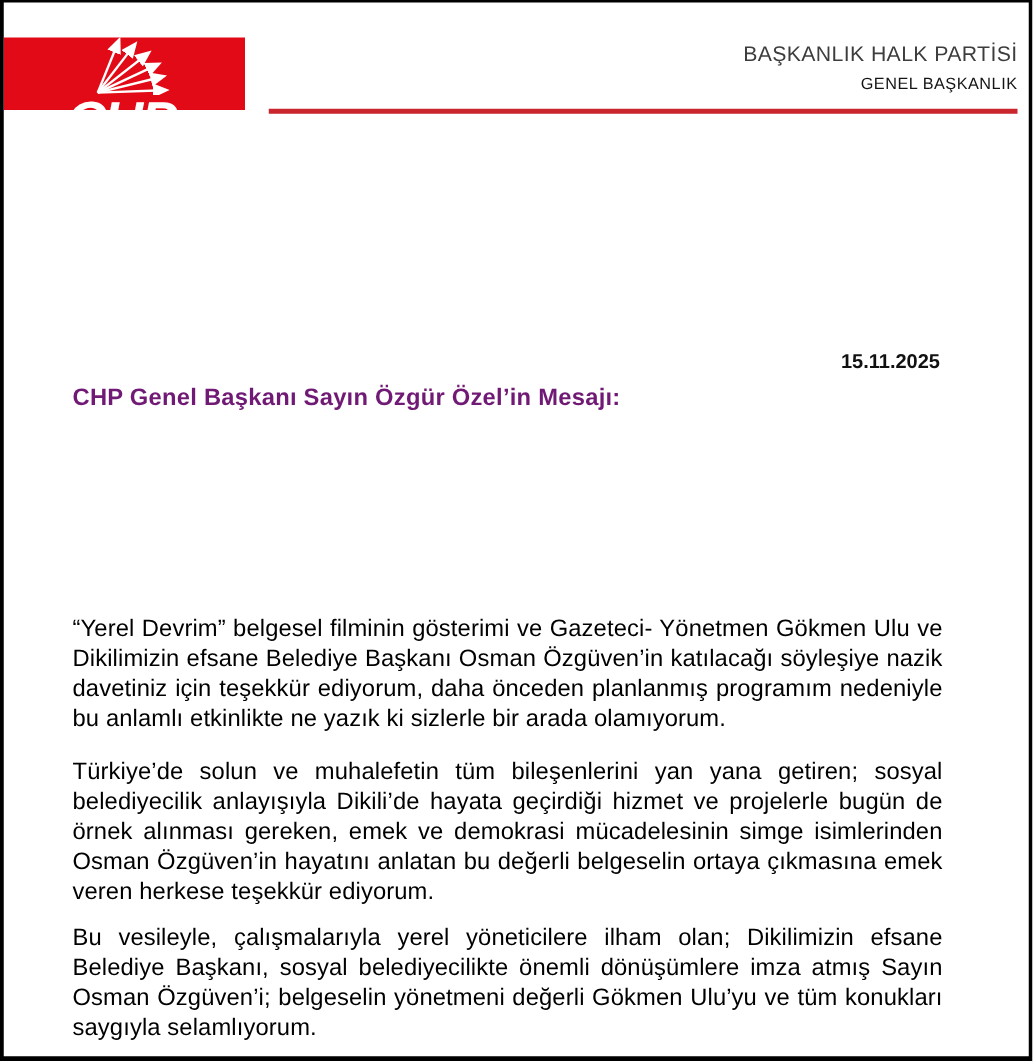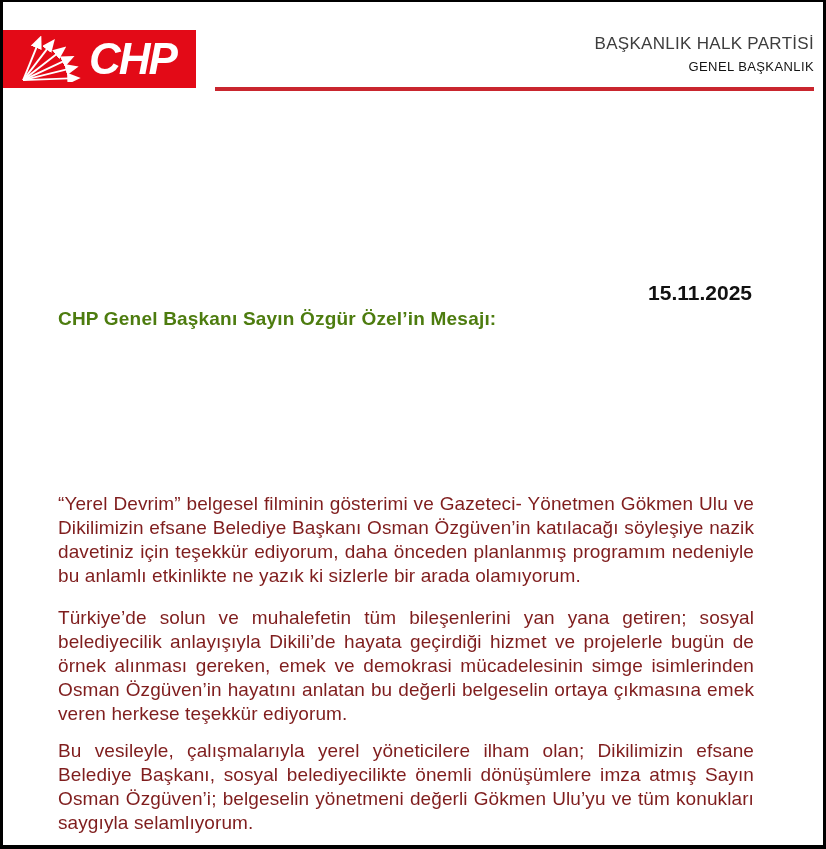--- a/index.html
+++ b/index.html
@@ -75,31 +75,31 @@
     background: #C9262E;
   }
   
   .date-line {
     position: absolute;
     top: 279px;
     left: 55px;
     width: 694px;
     text-align: right;
     font-weight: bold;
-    font-size: 21px;
+    font-size: 16px;
     color: #111111;
   }
   .subject-line {
     position: absolute;
     top: 306px;
     left: 55px;
     right: 69px;
     font-weight: bold;
     font-size: 19px;
-    color: #4d7c0f;
+    color: #701a75;
     letter-spacing: 0.2px;
   }
   .recipient-block {
     position: absolute;
     top: 396px;
     left: 55px;
     right: 69px;
     font-weight: bold;
     font-size: 19px;
     line-height: 24px;
@@ -107,33 +107,33 @@
     letter-spacing: 0.2px;
   }
   .body-par {
     position: absolute;
     left: 55px;
     right: 69px;
     margin: 0;
     text-align: justify;
     font-size: 19px;
     line-height: 24px;
-    color: #7f1d1d;
+    color: #000000;
     letter-spacing: 0.1px;
   }
   .par-1 { top: 490px; }
   .par-2 { top: 604px; }
   .par-3 { top: 737px; }
 </style>
 </head>
 <body>
 
 <div class="page">
 
-  <div class="logo-box" style="background: rgb(227, 10, 23);">
+  <div class="logo-box" style="background: rgb(227, 10, 23); flex-direction: column;">
     <svg class="logo-arrows" viewBox="0 0 64 48" aria-hidden="true">
       <defs>
         <marker id="ah" markerWidth="7" markerHeight="7" refX="4.5" refY="3" orient="auto">
           <path d="M0,0 L7,3 L0,6 Z" fill="#ffffff"></path>
         </marker>
       </defs>
       <g stroke="#ffffff" stroke-width="2" fill="none" marker-end="url(#ah)">
         <line x1="3" y1="46" x2="20" y2="4"></line>
         <line x1="3" y1="46" x2="33" y2="7"></line>
         <line x1="3" y1="46" x2="44" y2="14"></line>

